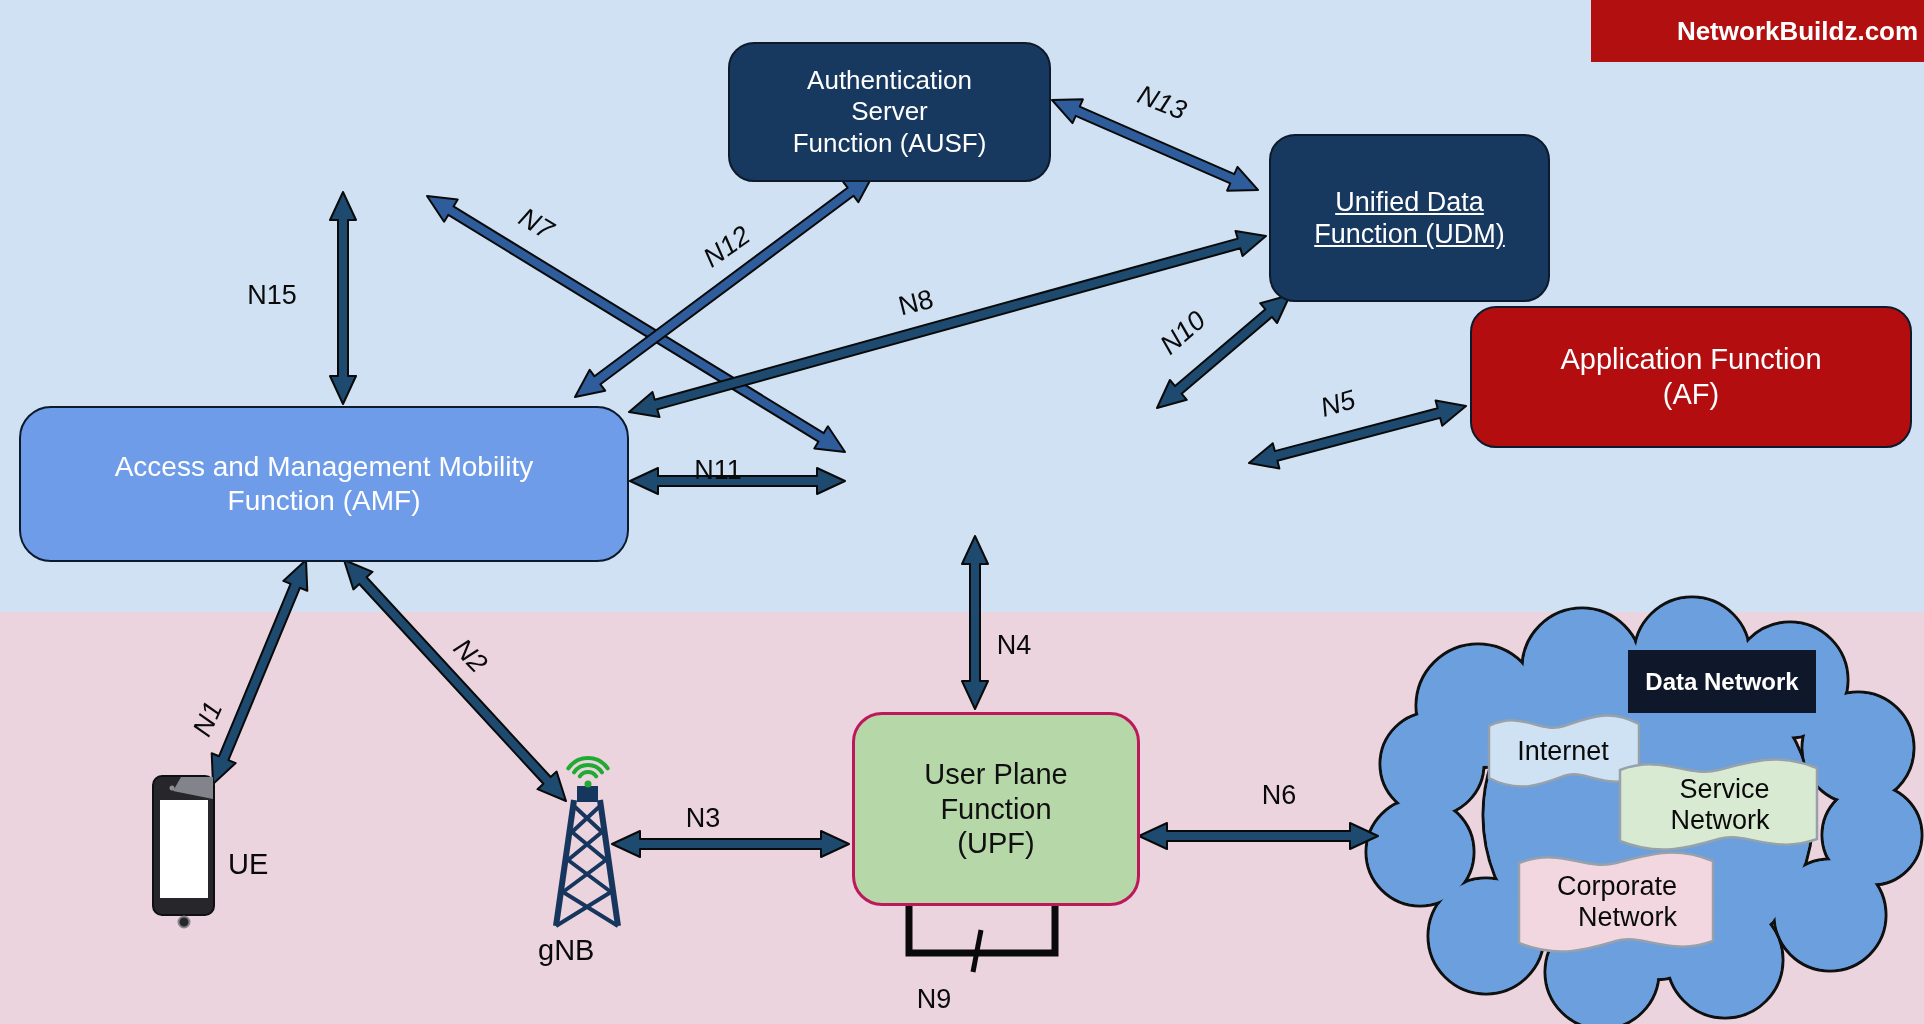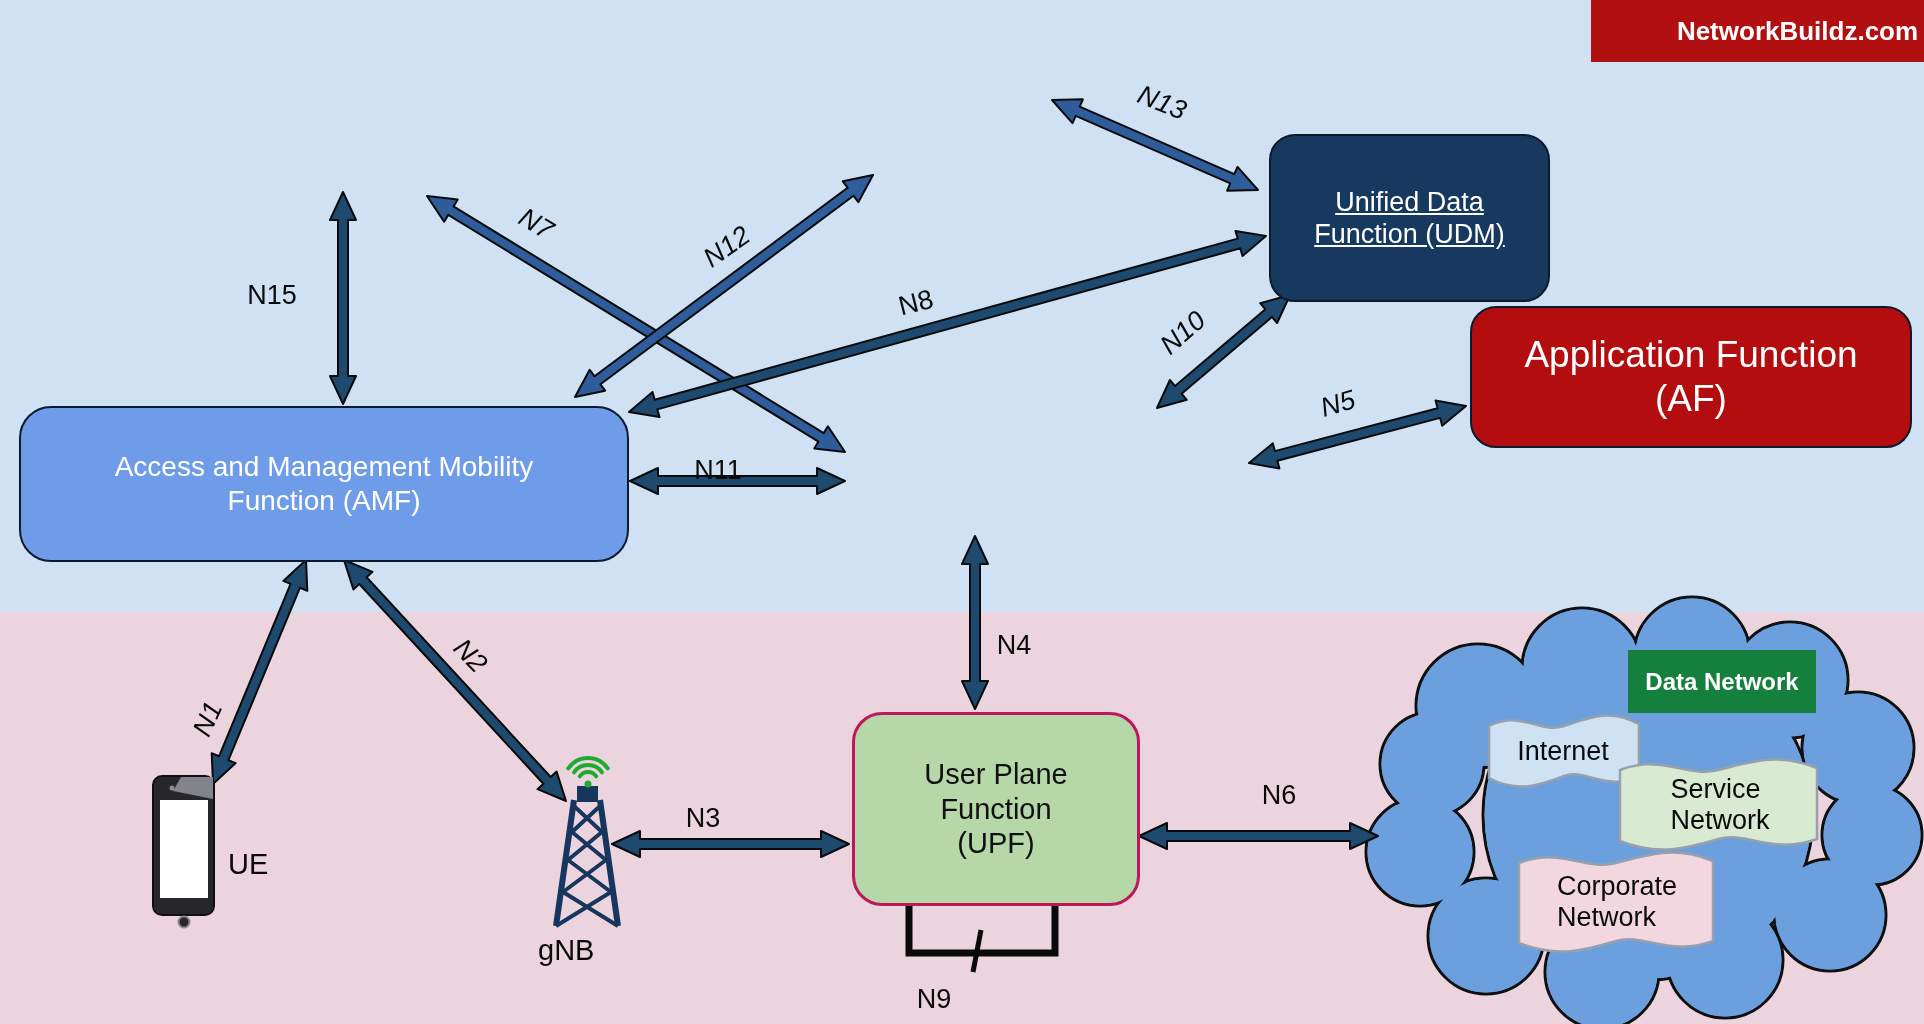--- a/index.html
+++ b/index.html
@@ -12,40 +12,40 @@
   #bg-bottom{top:612px;height:412px;}
   #diagram-svg{position:absolute;left:0;top:0;width:1924px;height:1024px;}
   .node{
     position:absolute;display:flex;align-items:center;justify-content:center;
     text-align:center;border:2px solid #0c1a2b;border-radius:26px;
     font-size:27px;line-height:1.2;white-space:pre-line;z-index:3;
   }
   #pcf-node {left:176px;top:34px;width:339px;height:152px;}
   #ausf-node{left:728px;top:42px;width:319px;height:136px;font-size:26px;}
   #udm-node {left:1269px;top:134px;width:277px;height:164px;}
-  #af-node  {left:1470px;top:306px;width:438px;height:138px;font-size:37px;}
+  #af-node  {left:1470px;top:306px;width:438px;height:138px;font-size:29px;}
   #amf-node {left:19px;top:406px;width:606px;height:152px;font-size:28px;border-radius:32px;}
   #smf-node {left:848px;top:410px;width:399px;height:124px;font-size:28px;}
   #upf-node {left:852px;top:712px;width:282px;height:188px;font-size:29px;border:3px solid #be185d;border-radius:30px;}
   #site-banner{
     position:absolute;left:1591px;top:0;width:333px;height:62px;z-index:4;
     display:flex;align-items:center;justify-content:center;
     font-weight:bold;font-size:26px;padding-left:40px;
   }
   #data-network-badge{
     position:absolute;left:1628px;top:650px;width:188px;height:63px;z-index:4;
     display:flex;align-items:center;justify-content:center;
     font-weight:bold;font-size:24px;
   }
   .iface-label{
     position:absolute;z-index:2;font-size:27px;color:#0a0a0a;
     transform:translate(-50%,-50%);white-space:nowrap;
   }
   .ribbon-label{
-    position:absolute;z-index:4;font-size:27px;color:#0a0a0a;text-align:left;
+    position:absolute;z-index:4;font-size:27px;color:#0a0a0a;text-align:right;
     transform:translate(-50%,-50%);white-space:pre-line;line-height:1.15;
   }
   .icon-label{position:absolute;z-index:3;font-size:29px;color:#0a0a0a;}
   #ue-label{left:228px;top:848px;}
   #gnb-label{left:538px;top:934px;text-align:right;}
 </style>
 </head>
 <body>
 
 <div class="stage">
@@ -137,34 +137,37 @@
       <rect x="577" y="786" width="21" height="16" fill="#17365d" stroke="none"></rect>
       <g stroke="#1faa32" stroke-width="4" stroke-linecap="round">
         <path d="M 579.8 776.3 A 10 10 0 0 1 596.2 776.3"></path>
         <path d="M 574 772.3 A 17 17 0 0 1 602 772.3"></path>
         <path d="M 568.3 768.3 A 24 24 0 0 1 607.7 768.3"></path>
         <circle cx="588" cy="784" r="3.5" fill="#1faa32" stroke="none"></circle>
       </g>
     </g>
   </svg>
 
+  <div class="node" id="ausf-node" style="background: rgb(23, 57, 95); color: rgb(255, 255, 255);"><span>Authentication
+Server
+Function (AUSF)</span></div>
   <div class="node" id="udm-node" style="background: rgb(23, 57, 95); color: rgb(255, 255, 255); text-decoration: underline;"><span>Unified Data
 Function (UDM)</span></div>
   <div class="node" id="af-node" style="background: rgb(179, 13, 16); color: rgb(255, 255, 255);"><span>Application Function
 (AF)</span></div>
   <div class="node" id="amf-node" style="background: rgb(111, 156, 233); color: rgb(255, 255, 255);"><span>Access and Management Mobility
 Function (AMF)</span></div>
   <div class="node" id="upf-node" style="background: rgb(182, 215, 168); color: rgb(16, 16, 16);"><span>User Plane
 Function
 (UPF)</span></div>
 
   <div id="site-banner" style="background: rgb(178, 15, 16); color: rgb(255, 255, 255);">
       <span>NetworkBuildz.com</span>
     </div>
-  <div id="data-network-badge" style="background: #15803d; color: rgb(255, 255, 255);">
+  <div id="data-network-badge" style="background: #0f172a; color: rgb(255, 255, 255);">
       <span>Data Network</span>
     </div>
 
   <div class="icon-label" id="ue-label">UE</div>
   <div class="icon-label" id="gnb-label">gNB</div>
 <div class="ribbon-label" style="left: 1563px; top: 752px;">Internet</div>
     <div class="ribbon-label" style="left: 1720px; top: 805px;">Service
 Network</div>
     <div class="ribbon-label" style="left: 1617px; top: 902px;">Corporate
 Network</div>

